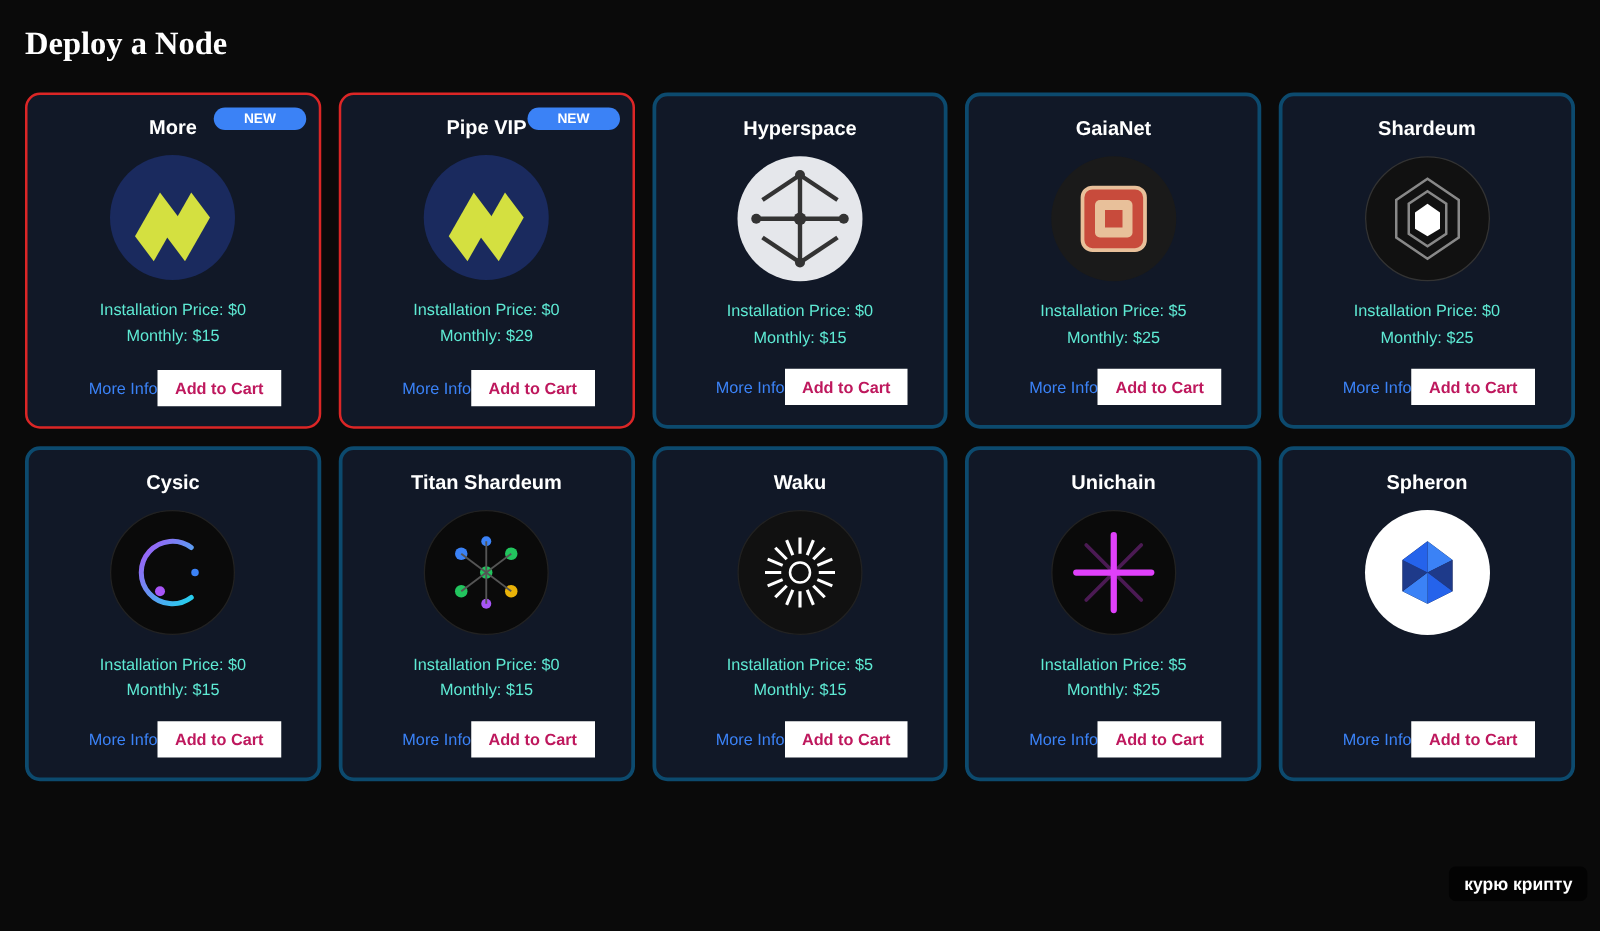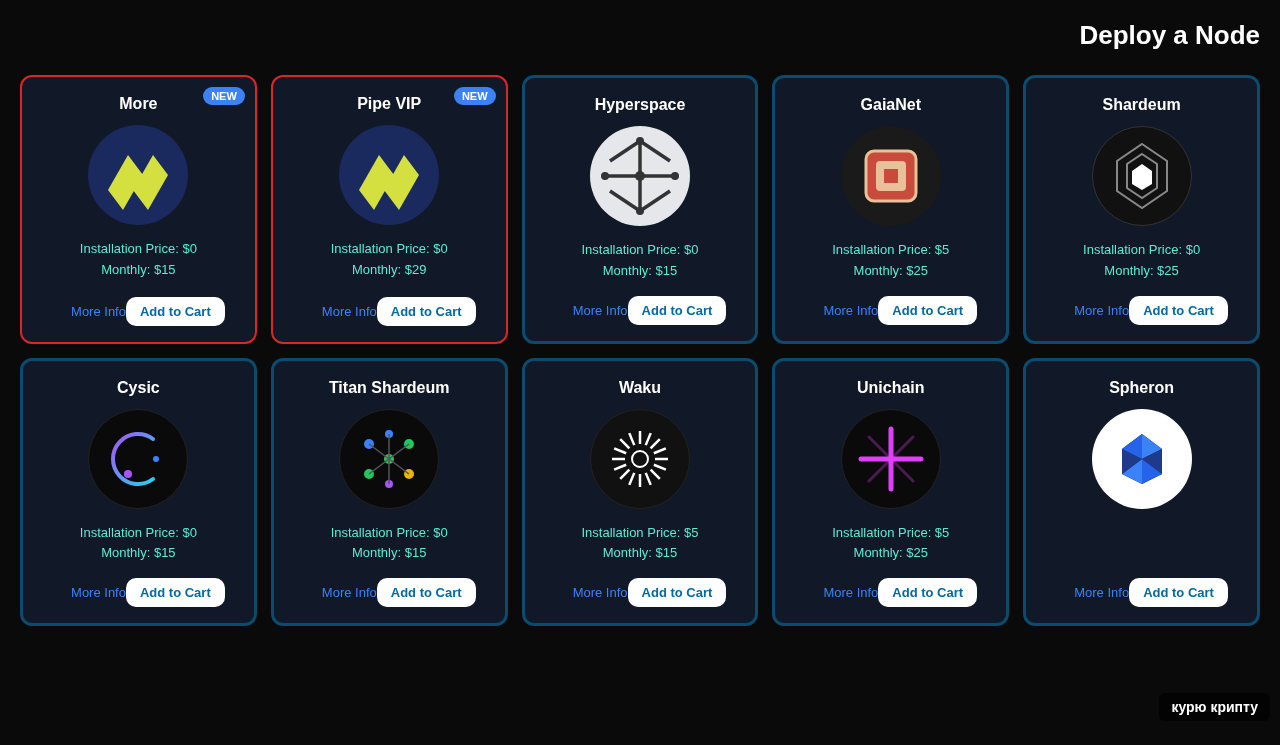--- a/index.html
+++ b/index.html
@@ -4,25 +4,26 @@
   <style>
     * { box-sizing: border-box; margin: 0; padding: 0; }
     body {
       background: #0a0a0a;
       color: #fff;
       font-family: 'Segoe UI', Arial, sans-serif;
       min-height: 745px;
       padding: 20px;
     }
     h1.page-title {
-      text-align: right;
+      text-align: left;
       font-size: 26px;
       font-weight: 700;
       margin-bottom: 24px;
       color: #fff;
+      font-family: Liberation Serif, serif;
     }
     .grid {
       display: grid;
       grid-template-columns: repeat(5, 1fr);
       gap: 14px;
       margin-bottom: 14px;
     }
     .card {
       background: #111827;
       border-radius: 12px;
@@ -37,21 +38,21 @@
       border: 2px solid #dc2626;
     }
     .badge-new {
       position: absolute;
       top: 10px;
       right: 10px;
       background: #3b82f6;
       color: #fff;
       font-size: 11px;
       font-weight: 700;
-      padding: 3px 8px;
+      padding: 3px 24px;
       border-radius: 20px;
     }
     .card-title {
       font-size: 16px;
       font-weight: 700;
       margin-bottom: 12px;
       text-align: center;
       color: #fff;
     }
     .card-logo {
@@ -85,23 +86,23 @@
     .btn-more {
       background: none;
       border: none;
       color: #3b82f6;
       font-size: 13px;
       cursor: pointer;
       text-decoration: none;
     }
     .btn-cart {
       background: #fff;
-      color: #0369a1;
+      color: #be185d;
       border: none;
-      border-radius: 10px;
+      border-radius: 0;
       padding: 7px 14px;
       font-size: 13px;
       font-weight: 600;
       cursor: pointer;
     }
     
     .logo-pipe { background: #1a2a5e; }
     .logo-hyperspace { background: #e5e7eb; }
     .logo-gaianet { background: #1f1f1f; }
 

